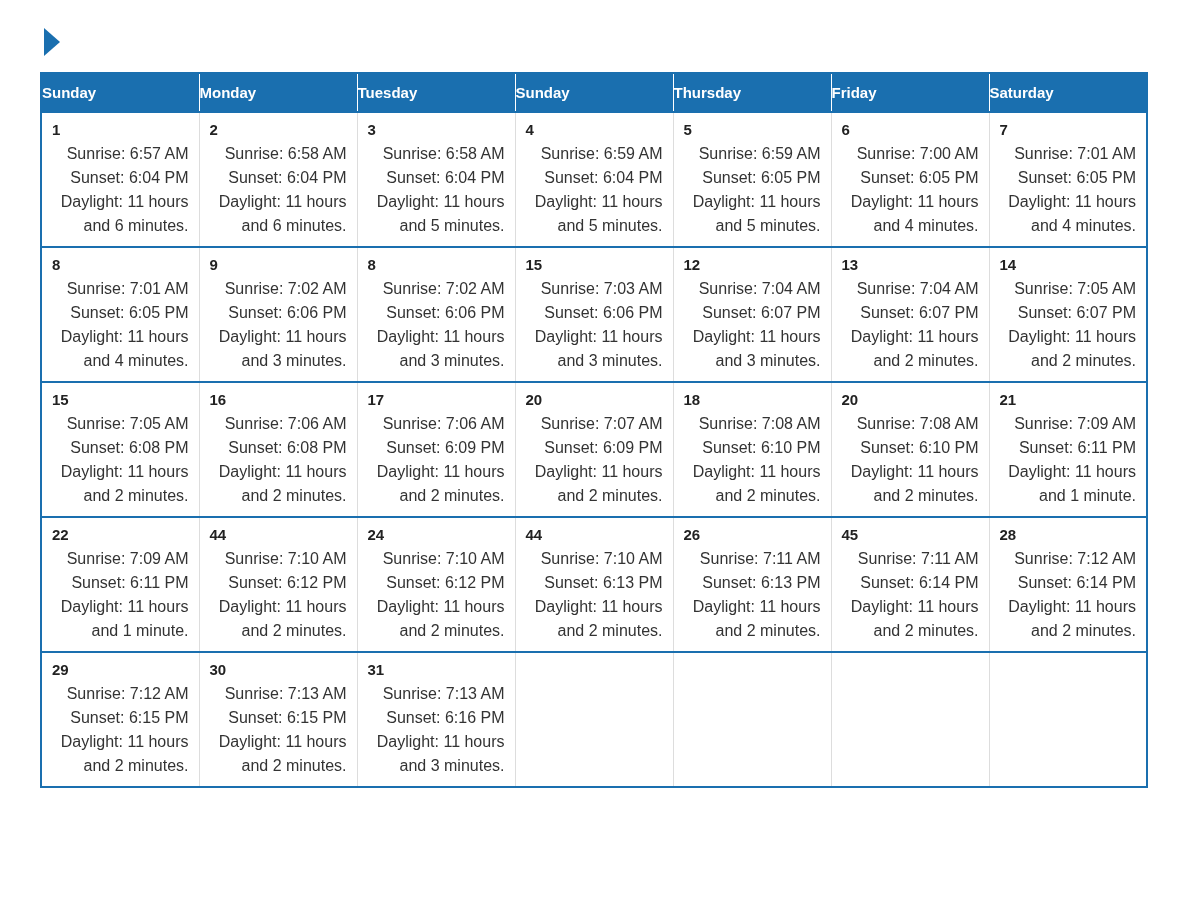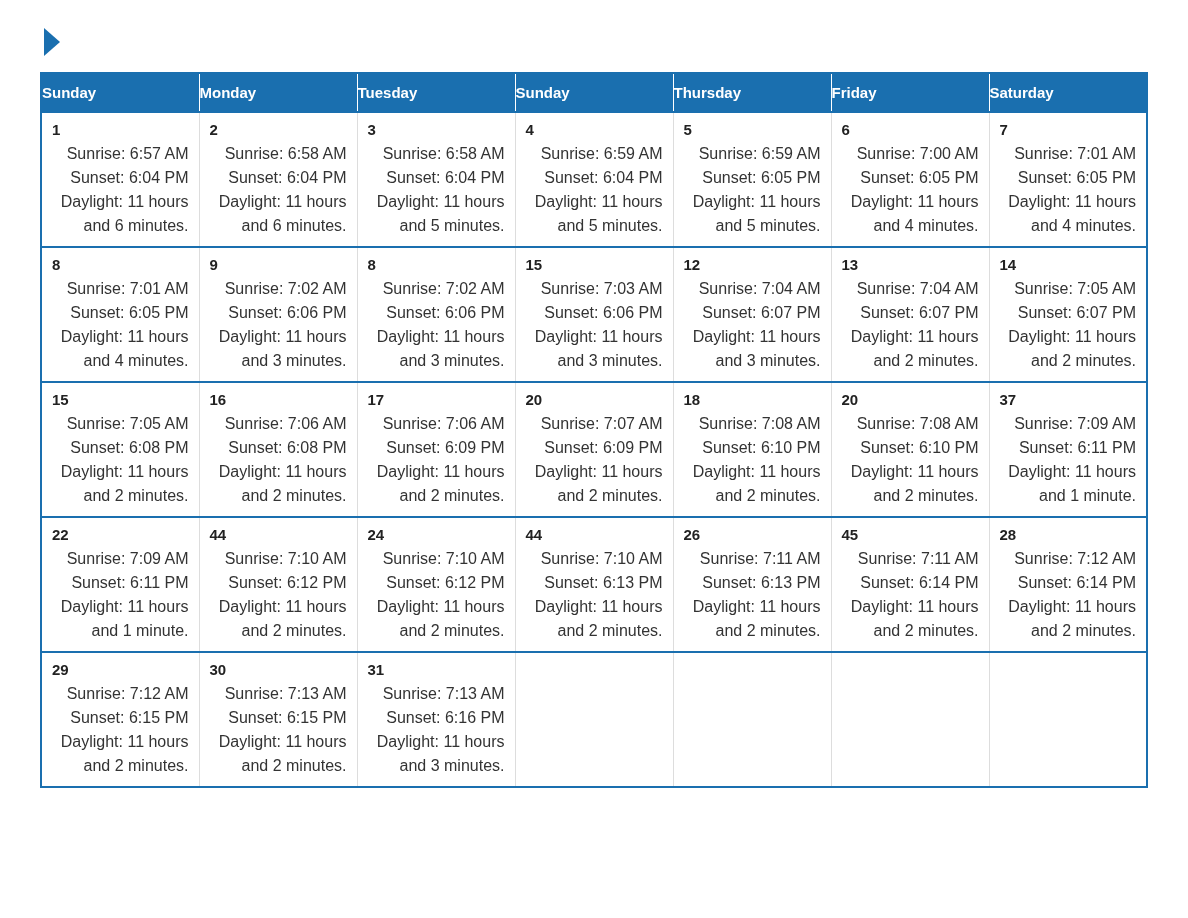--- a/index.html
+++ b/index.html
@@ -218,21 +218,21 @@
         </td>
         <td>
           <span class="day-number">18</span>
           <div class="day-info">Sunrise: 7:08 AM<br>Sunset: 6:10 PM<br>Daylight: 11 hours and 2 minutes.</div>
         </td>
         <td>
           <span class="day-number">20</span>
           <div class="day-info">Sunrise: 7:08 AM<br>Sunset: 6:10 PM<br>Daylight: 11 hours and 2 minutes.</div>
         </td>
         <td>
-          <span class="day-number">37</span>
+          <span class="day-number">21</span>
           <div class="day-info">Sunrise: 7:09 AM<br>Sunset: 6:11 PM<br>Daylight: 11 hours and 1 minute.</div>
         </td>
       </tr>
       <tr>
         <td>
           <span class="day-number">22</span>
           <div class="day-info">Sunrise: 7:09 AM<br>Sunset: 6:11 PM<br>Daylight: 11 hours and 1 minute.</div>
         </td>
         <td>
           <span class="day-number">44</span>

